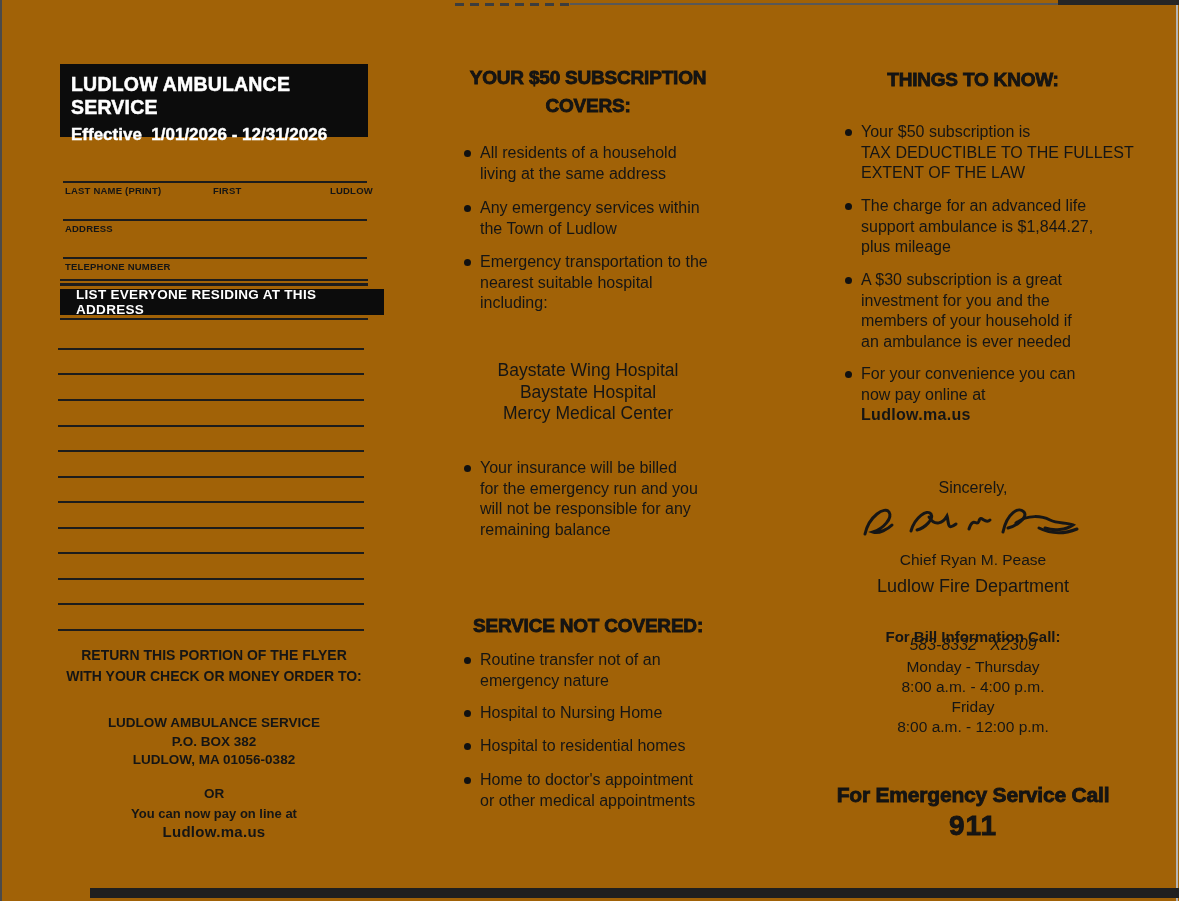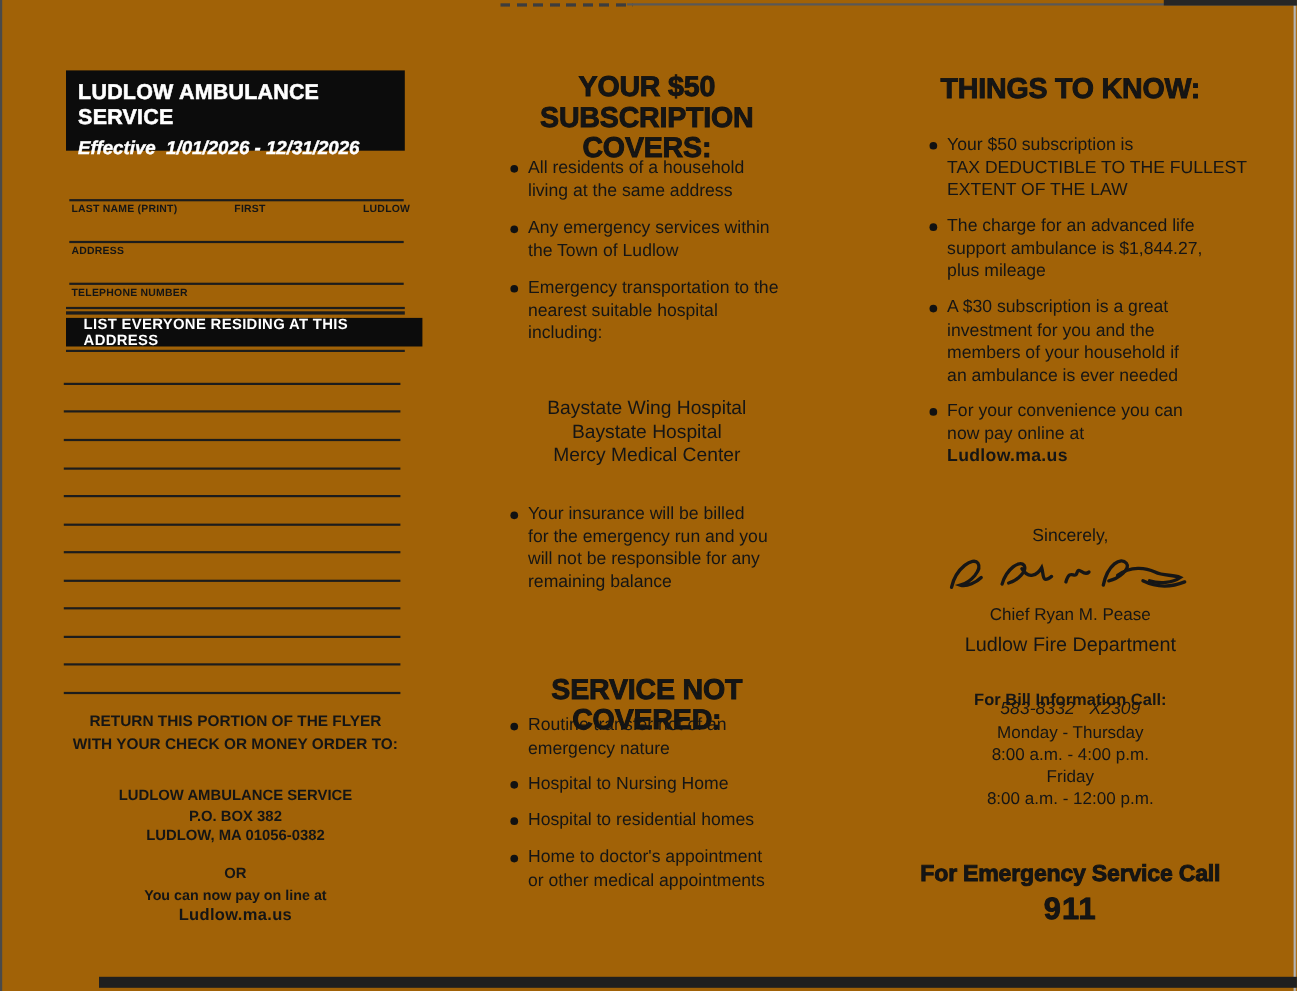--- a/index.html
+++ b/index.html
@@ -18,27 +18,27 @@
   .wline{position:absolute; left:58px; width:306px; height:2px; background:#1c1c1c;}
   .flabel{font-size:9.5px; font-weight:bold; letter-spacing:0.2px;}
   .bullet{position:absolute; display:flex; gap:9px;}
   .bullet .dot{width:7px; height:7px; border-radius:50%; background:#111; margin-top:7px; flex:none;}
   .bt{font-size:16px; line-height:20.5px; white-space:pre-line;}
   .title-box{
     left:60px; top:64px; width:308px; height:73px;
     padding:9px 0 0 11px; box-sizing:border-box;
   }
   .title-box .t1{font-size:19.5px; font-weight:bold; letter-spacing:0.2px; -webkit-text-stroke:0.5px #fff;}
-  .title-box .t2{font-size:17px; font-weight:bold; font-style:italic; margin-top:6px; -webkit-text-stroke:0.4px #fff;}
+  .title-box .t2{font-size:17px; font-weight:bold; margin-top:6px; -webkit-text-stroke:0.4px #fff;}
   .residents-bar{
     left:60px; top:289px; width:308px; height:26px;
     display:flex; align-items:center; justify-content:center;
     font-size:13.5px; font-weight:bold; letter-spacing:0.3px;
   }
-  .h2heavy{font-size:26px; line-height:28px;}
+  .h2heavy{font-size:19px; line-height:28px;}
   .sig-svg path{stroke:#161616; stroke-width:3; fill:none; stroke-linecap:round;}
   .artifact{position:absolute;}
 </style>
 </head>
 <body>
 
 <div class="page">
 
   <div class="artifact" style="left:0;top:0;width:2px;height:901px;background:#4a4a4a;"></div>
   <div class="artifact" style="left:1176px;top:0;width:2px;height:901px;background:#b5b5b5;"></div>

